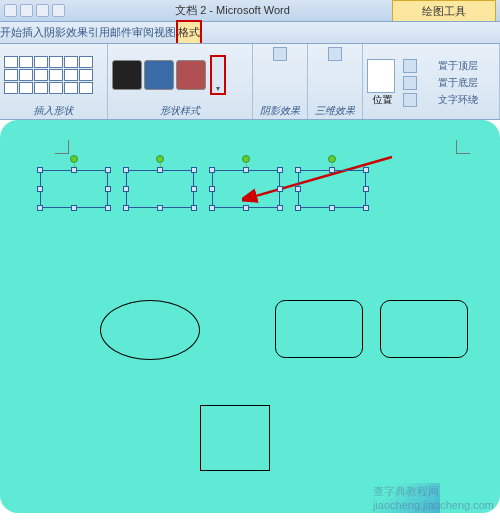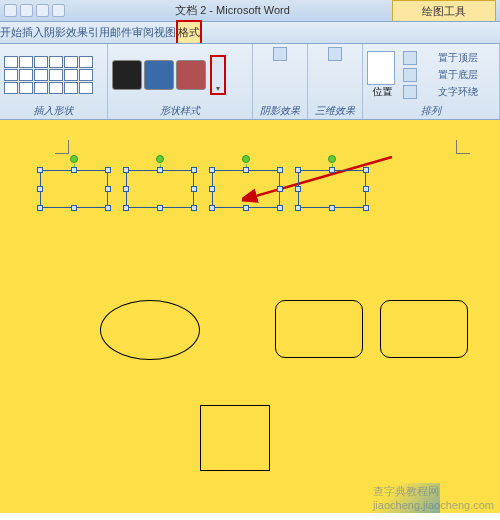--- a/index.html
+++ b/index.html
@@ -21,21 +21,21 @@
 .style-sw { width: 30px; height: 30px; border: 1px solid #888; border-radius: 3px; }
 .sw-black { background: #222; }
 .sw-blue { background: #3a6aa8; }
 .sw-red { background: #b05050; }
 .more-btn { width: 16px; height: 40px; border: 2px solid #c00; background: #dbe7f3; display: flex; align-items: flex-end; justify-content: center; font-size: 8px; color: #555; margin-left: 2px; }
 .fx-col { display: flex; flex-direction: column; gap: 1px; font-size: 10px; color: #3a5a8a; }
 .fx-item { display: flex; align-items: center; gap: 21px; padding: 1px 3px; }
 .fx-ico { width: 14px; height: 14px; background: #cfe0f2; border: 1px solid #8aa8cc; }
 .arr-col { display: flex; flex-direction: column; gap: 1px; font-size: 10px; color: #3a5a8a; }
 .pos-ico { width: 28px; height: 34px; background: #fff; border: 1px solid #8aa8cc; margin-right: 3px; }
-.canvas { position: relative; background: #fde047; height: 393px; }
+.canvas { position: relative; background: #5eead4; height: 393px; border-radius: 18px; }
 .crop-mark { position: absolute; width: 14px; height: 14px; border: 1px solid #777; }
 .cm-tl { top: 20px; left: 55px; border-right: none; border-bottom: none; transform: rotate(180deg); }
 .cm-tr { top: 20px; right: 30px; border-left: none; border-bottom: none; transform: rotate(180deg); }
 .sel-row { position: absolute; top: 50px; left: 40px; display: flex; gap: 18px; }
 .sel-shape { width: 68px; height: 38px; border: 1px solid #2a5a9a; position: relative; }
 .rot { position: absolute; top: -16px; left: 50%; transform: translateX(-50%); width: 8px; height: 8px; background: #6c3; border: 1px solid #393; border-radius: 50%; }
 .rot::after { content: ""; position: absolute; top: 8px; left: 3px; width: 1px; height: 6px; background: #6c3; }
 .h { position: absolute; width: 6px; height: 6px; background: #cfe5ff; border: 1px solid #2a5a9a; }
 .h.tl { top: -4px; left: -4px; } .h.tr { top: -4px; right: -4px; }
 .h.bl { bottom: -4px; left: -4px; } .h.br { bottom: -4px; right: -4px; }
@@ -139,21 +139,20 @@
         <div class="fx-item">
             <span class="fx-ico"></span>
             <span>置于底层</span>
           </div>
         <div class="fx-item">
             <span class="fx-ico"></span>
             <span>文字环绕</span>
           </div>
       </div>
     </div>
-    <div class="group-label">排列</div>
   </div>
 </div>
 
 <div class="canvas">
   <div class="crop-mark cm-tl"></div>
   <div class="crop-mark cm-tr"></div>
 
   <svg class="annot-arrow" width="160" height="50">
     <defs>
         <marker id="ah" markerWidth="10" markerHeight="10" refX="2" refY="3" orient="auto">

